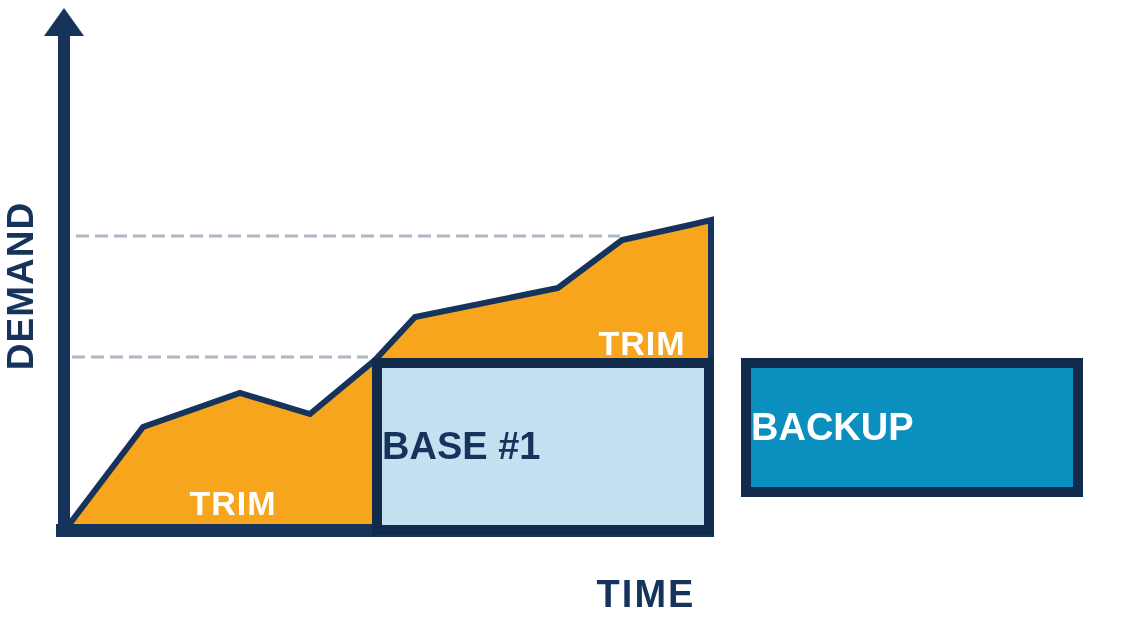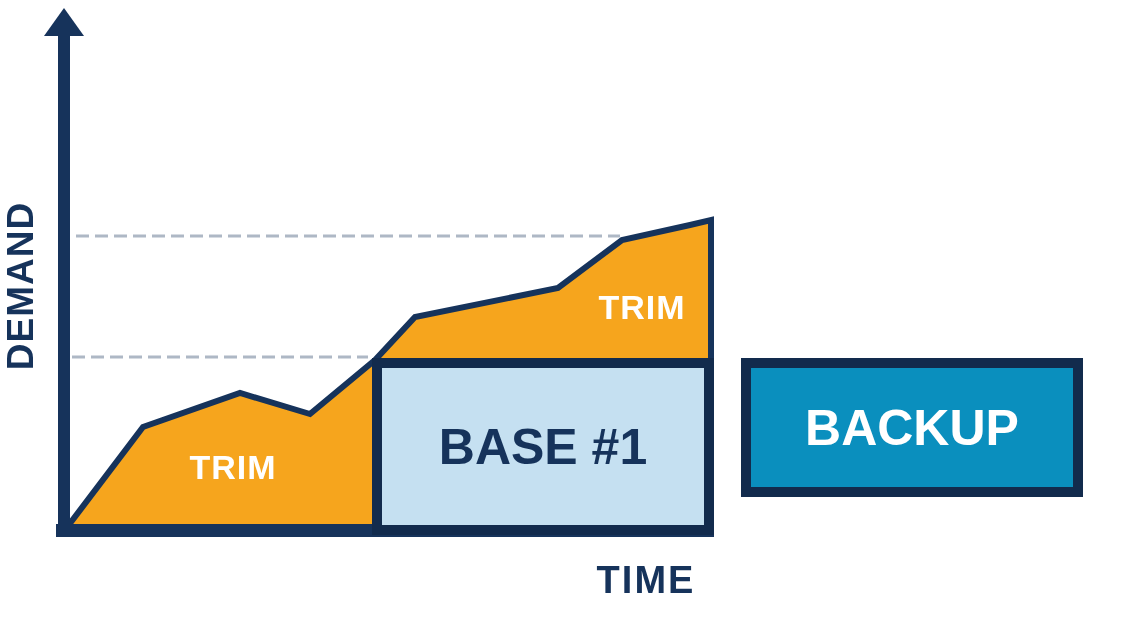--- a/index.html
+++ b/index.html
@@ -37,40 +37,41 @@
   .demand-label{
     left:21px;
     top:286px;
     font-size:37px;
     letter-spacing:1px;
     color:var(--navy);
     transform:translate(-50%,-50%) rotate(-90deg);
   }
   .time-label{
     left:646px;
-    top:580px;
+    top:594px;
     font-size:38px;
     letter-spacing:2px;
     color:var(--navy);
   }
   .trim-label{
     font-size:34px;
     letter-spacing:1px;
     color:var(--white);
+    margin-top:36px;
   }
   .trim-left{left:233px;top:467px;}
   .trim-right{left:642px;top:307px;}
   .box{
     position:absolute;
     border:10px solid var(--navy-dark);
     display:flex;
     align-items:center;
-    justify-content:center;
+    justify-content:flex-start;
     font-weight:700;
-    font-size:50px;
+    font-size:38px;
   }
   .base-box{
     left:372px;top:358px;
     width:342px;height:177px;
     background:var(--light-blue);
     color:var(--navy);
   }
   .backup-box{
     left:741px;top:358px;
     width:342px;height:139px;

